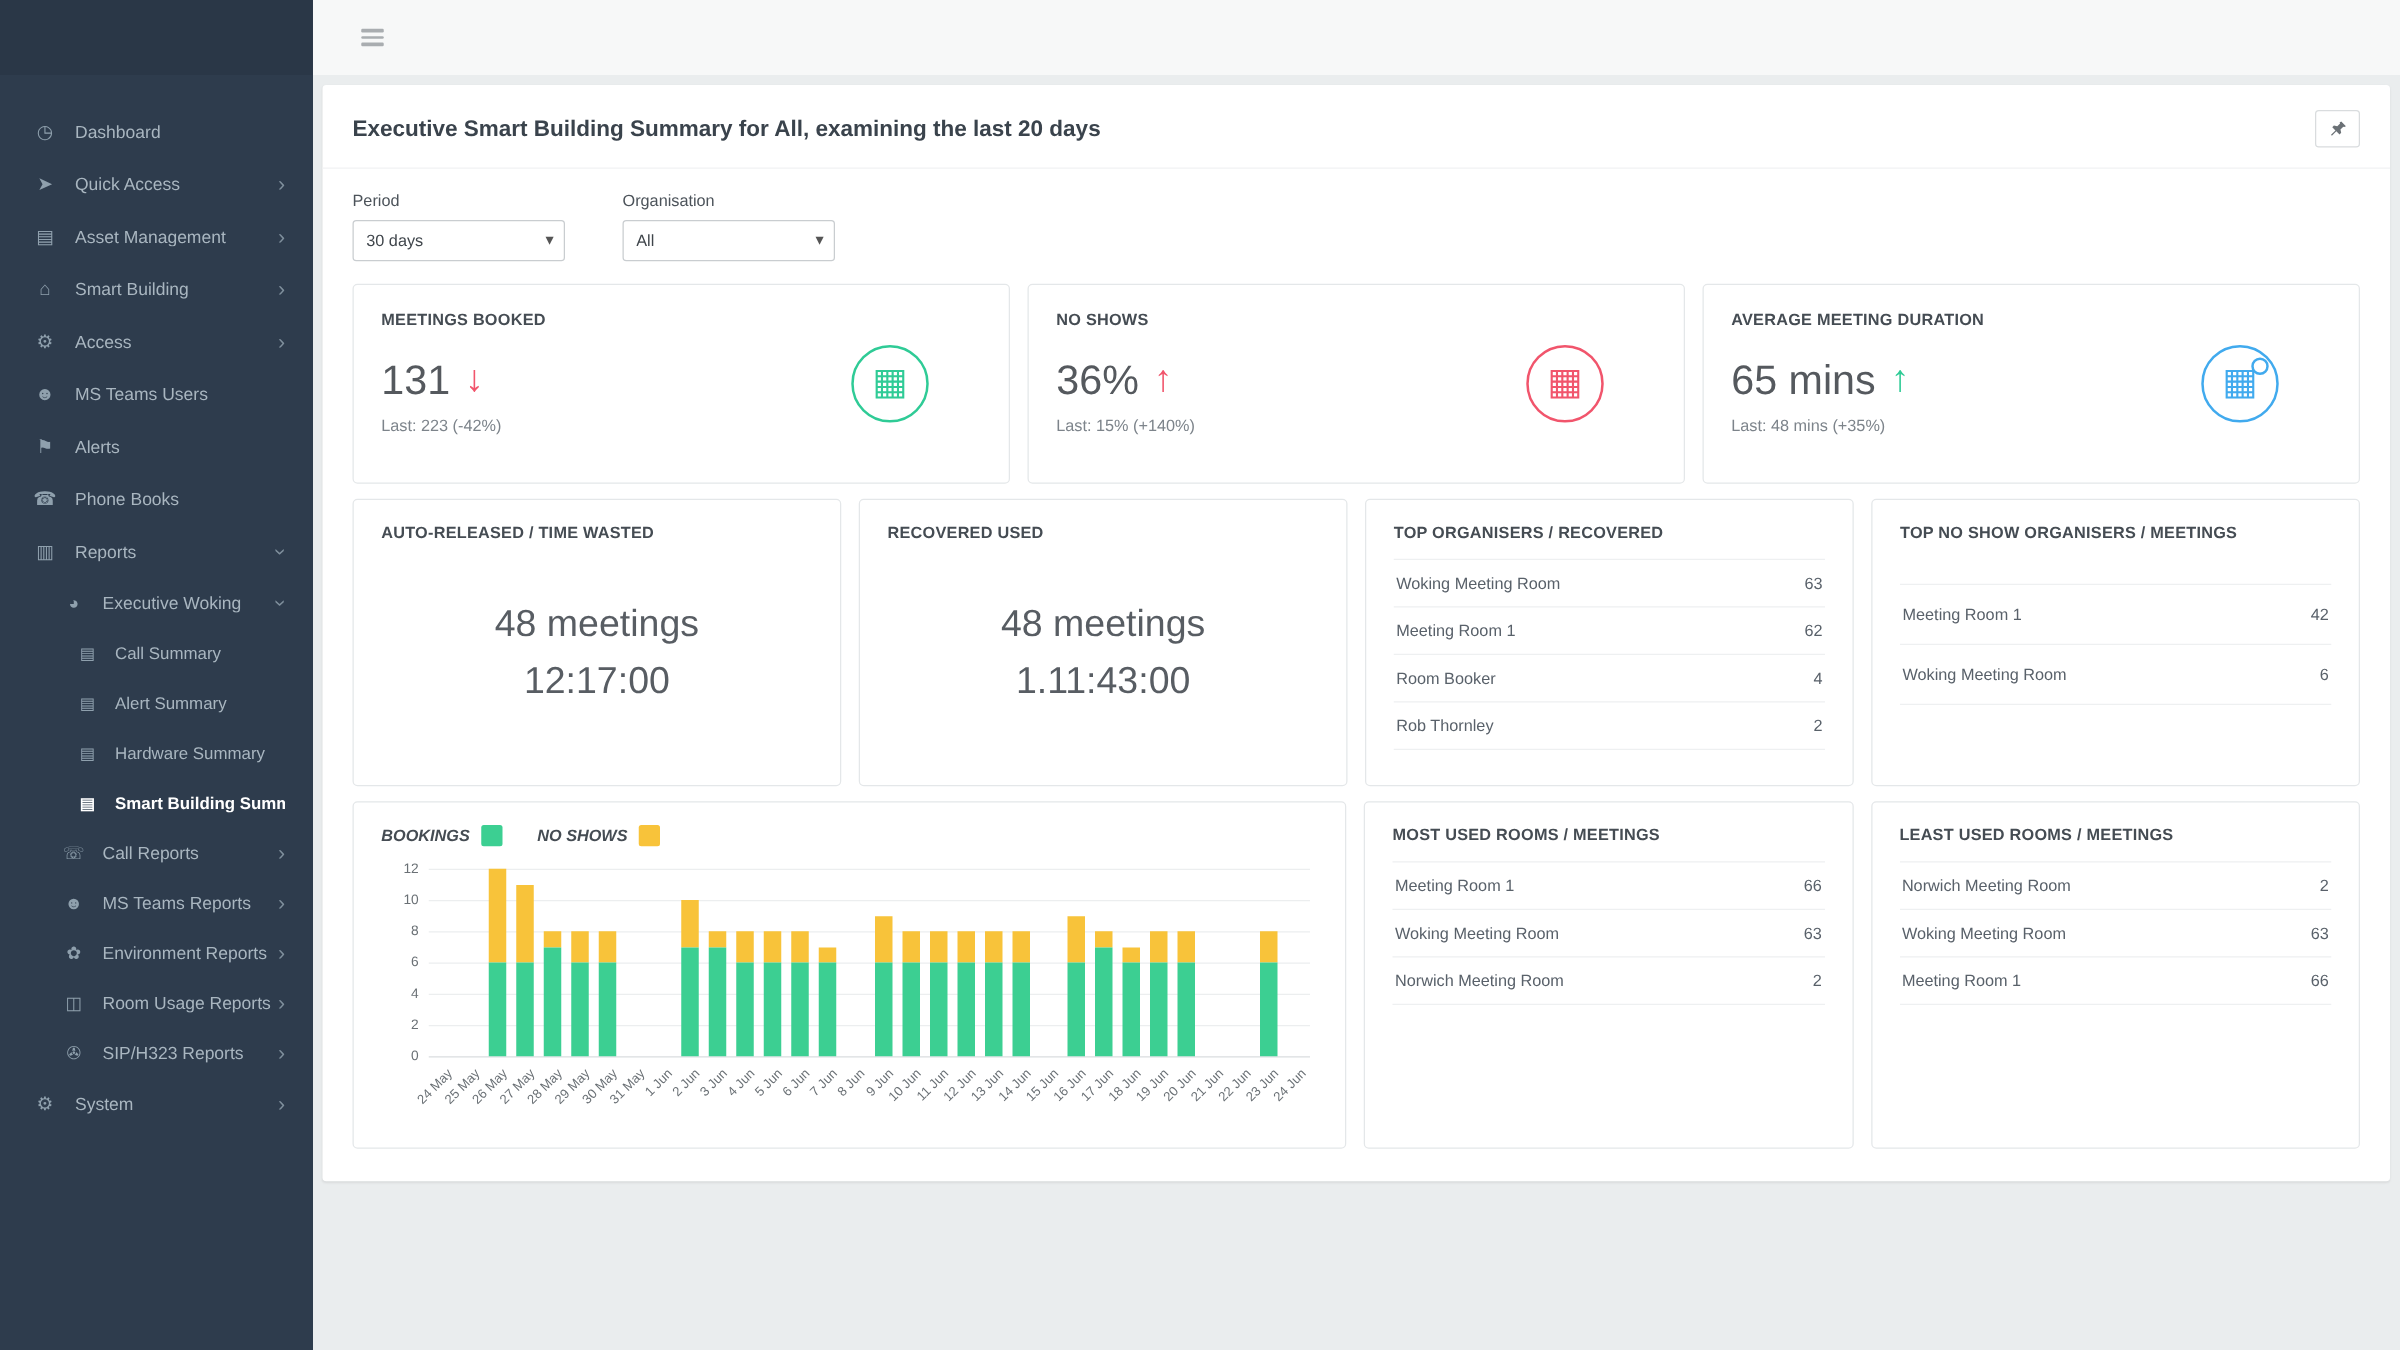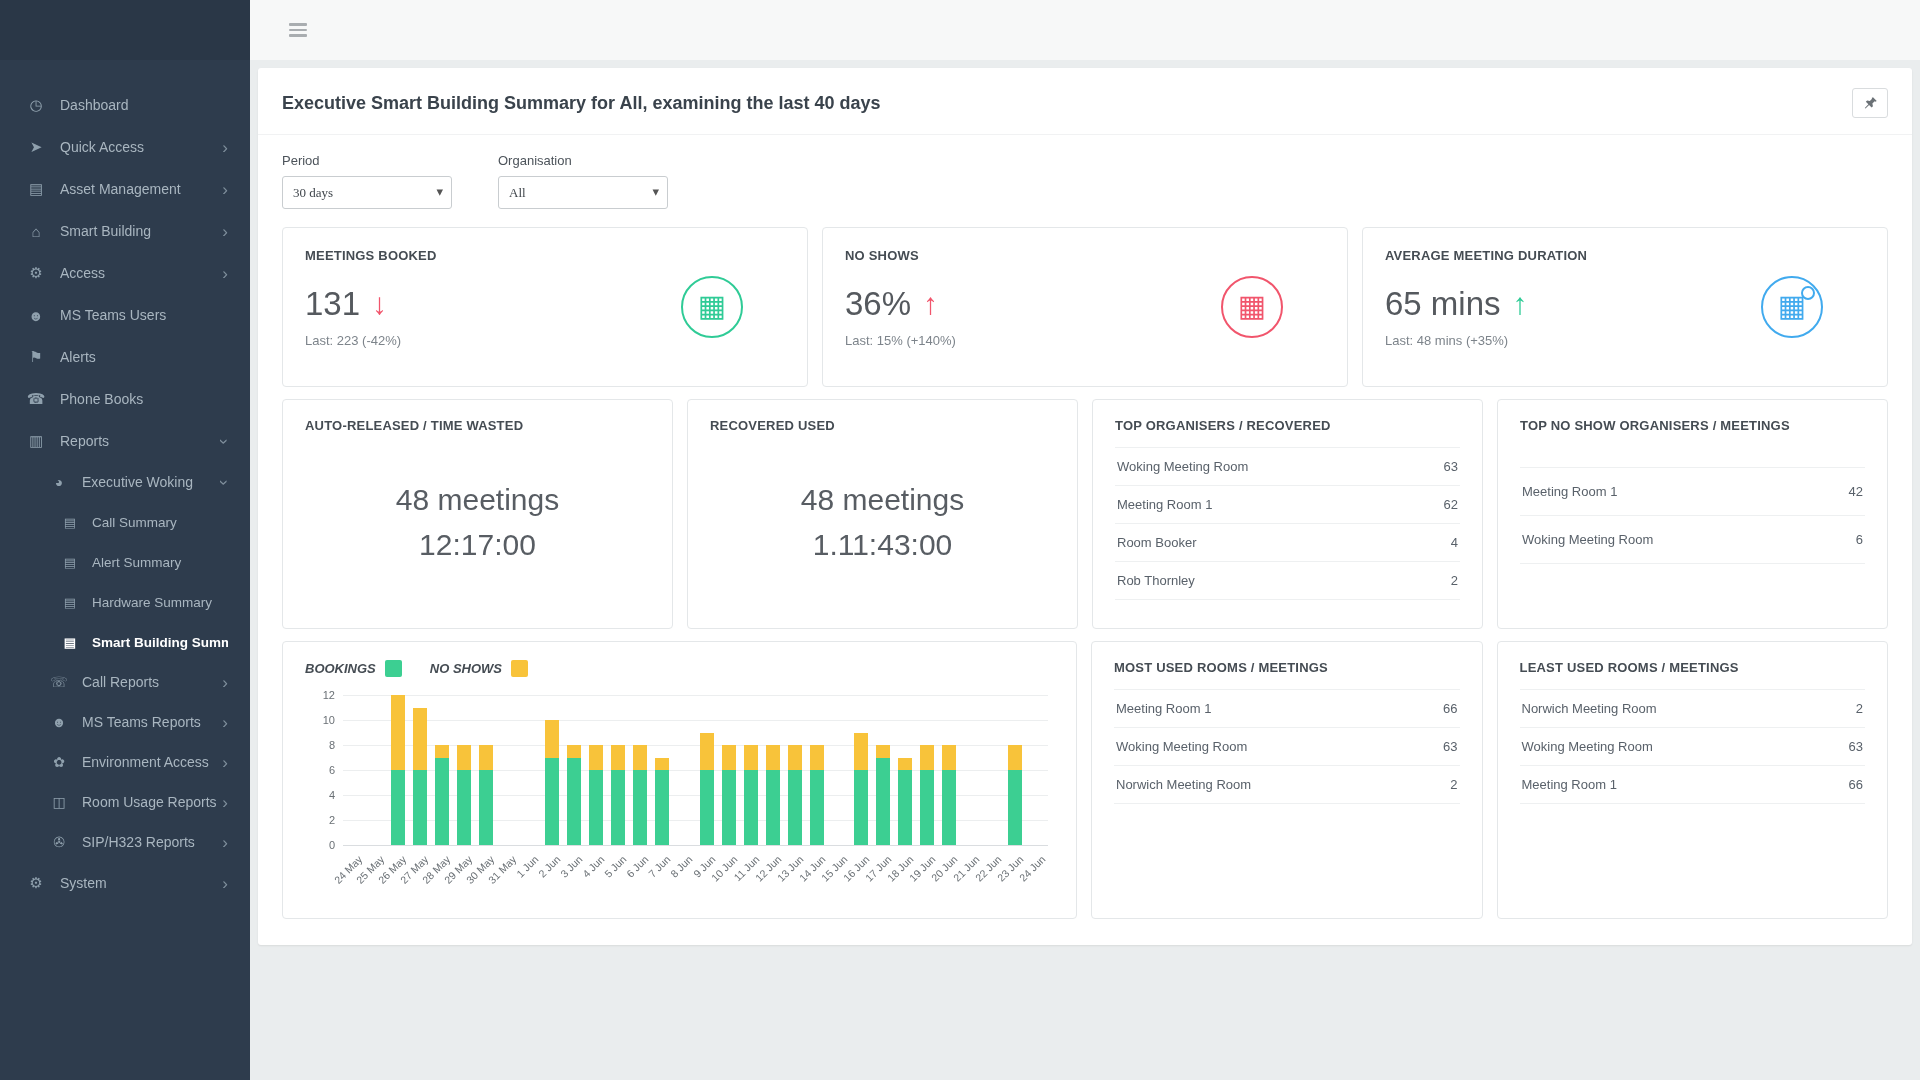--- a/index.html
+++ b/index.html
@@ -39,21 +39,21 @@
   .panel-header h1 { font-size:18px; color:#3a434c; margin:0; font-weight:bold; }
   .pin-btn { width:36px; height:30px; border:1px solid #d9dcde; border-radius:3px; background:#fff;
              display:flex; align-items:center; justify-content:center; cursor:pointer; }
 
   .filters { display:flex; gap:46px; padding:18px 24px 6px; }
   .filter-group { display:flex; flex-direction:column; }
   .filter-group label { font-size:13px; color:#4c535a; margin-bottom:8px; }
   .select-wrap { position:relative; width:170px; }
   select { width:100%; height:33px; border:1px solid #c9cdd0; border-radius:3px; background:#fff;
            font-size:13px; color:#3f454b; padding:0 26px 0 10px; appearance:none; -webkit-appearance:none;
-           font-family:Liberation Serif, serif; cursor:pointer; }
+           font-family:Liberation Sans, sans-serif; cursor:pointer; }
   .select-wrap::after { content:"▾"; position:absolute; right:9px; top:8px; font-size:13px;
                         color:#555; pointer-events:none; }
 
   .row { display:flex; gap:14px; padding:12px 24px 0; }
   .card { background:#fff; border:1px solid #e4e7e9; border-radius:4px; position:relative; }
   .card-title { font-size:13px; font-weight:bold; color:#454c53; letter-spacing:.2px; }
 
   
   .kpi-card { flex:1; height:160px; padding:20px 22px; }
   .kpi-line { display:flex; align-items:center; margin-top:22px; }
@@ -173,21 +173,21 @@
       <span class="nlabel">Call Reports</span>
       <span class="chev">›</span>
     </div>
     <div class="nav-item sub1">
       <span class="nico">☻</span>
       <span class="nlabel">MS Teams Reports</span>
       <span class="chev">›</span>
     </div>
     <div class="nav-item sub1">
       <span class="nico">✿</span>
-      <span class="nlabel">Environment Access</span>
+      <span class="nlabel">Environment Reports</span>
       <span class="chev">›</span>
     </div>
     <div class="nav-item sub1">
       <span class="nico">◫</span>
       <span class="nlabel">Room Usage Reports</span>
       <span class="chev">›</span>
     </div>
     <div class="nav-item sub1">
       <span class="nico">✇</span>
       <span class="nlabel">SIP/H323 Reports</span>
@@ -205,21 +205,21 @@
   <header class="topbar">
     <div class="hamburger">
       <span class="hbar"></span>
       <span class="hbar"></span>
       <span class="hbar"></span>
     </div>
   </header>
 
   <section class="panel">
     <div class="panel-header">
-      <h1>Executive Smart Building Summary for All, examining the last 40 days</h1>
+      <h1>Executive Smart Building Summary for All, examining the last 20 days</h1>
       <button class="pin-btn">
         <svg width="15" height="15" viewBox="0 0 24 24" fill="#6b7176">
           <path d="M16 2l6 6-2.2 1.1-1.2-.6-3.6 3.6.9 4.3-2.1 2.1-4.1-4.1L4 20.1 2.9 19l5.7-5.7-4.1-4.1 2.1-2.1 4.3.9 3.6-3.6-.6-1.2L16 2z"></path>
         </svg>
       </button>
     </div>
 
     <div class="filters">
       <div class="filter-group">
         <label>Period</label>

